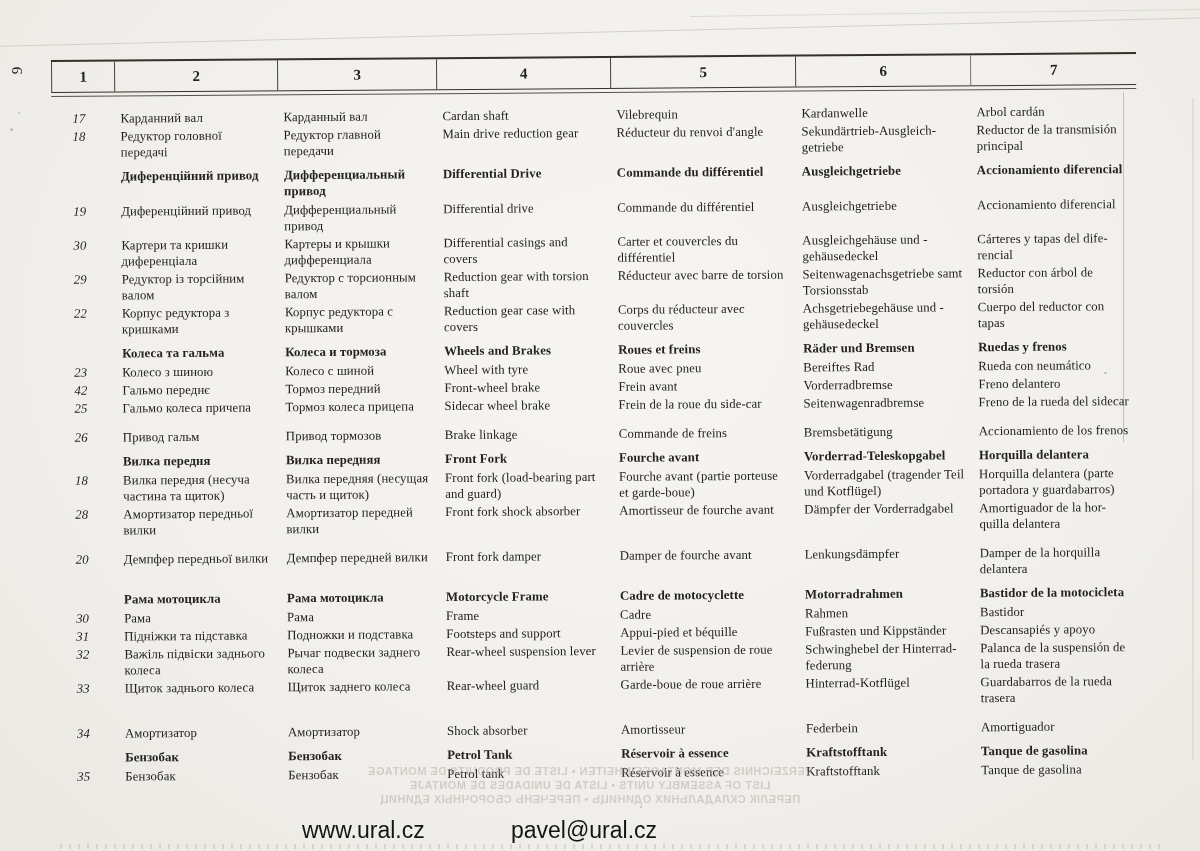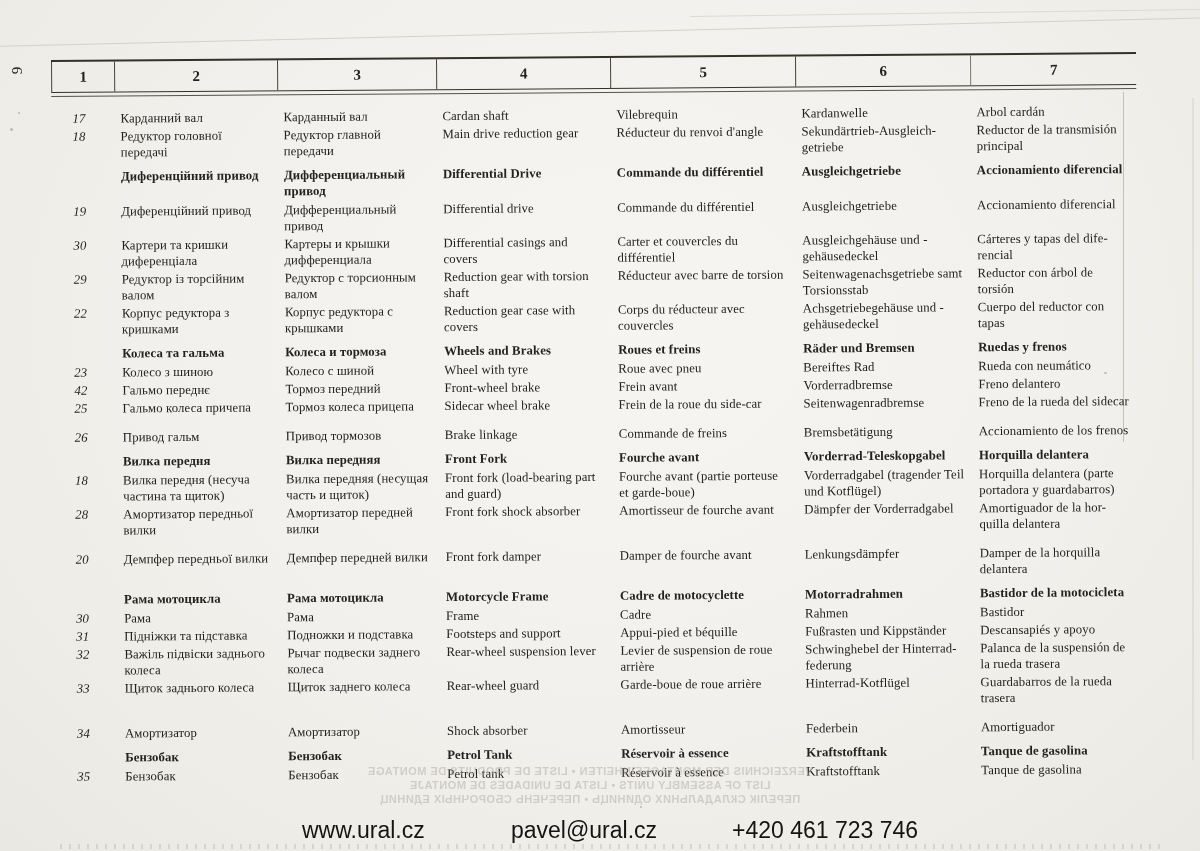--- a/index.html
+++ b/index.html
@@ -294,14 +294,13 @@
 
 <div class="bleed">
   <div>VERZEICHNIS DER MONTAGEEINHEITEN  •  LISTE DE PRODUITS DE MONTAGE</div>
   <div>LIST OF ASSEMBLY UNITS  •  LISTA DE UNIDADES DE MONTAJE</div>
   <div>ПЕРЕЛІК СКЛАДАЛЬНИХ ОДИНИЦЬ  •  ПЕРЕЧЕНЬ СБОРОЧНЫХ ЕДИНИЦ</div>
 </div>
 
 <div class="footer">
   <span class="site">www.ural.cz</span>
   <span class="mail">pavel@ural.cz</span>
-  <span class="phone">+420 461 723 746</span>
 </div>
 
 </body></html>

